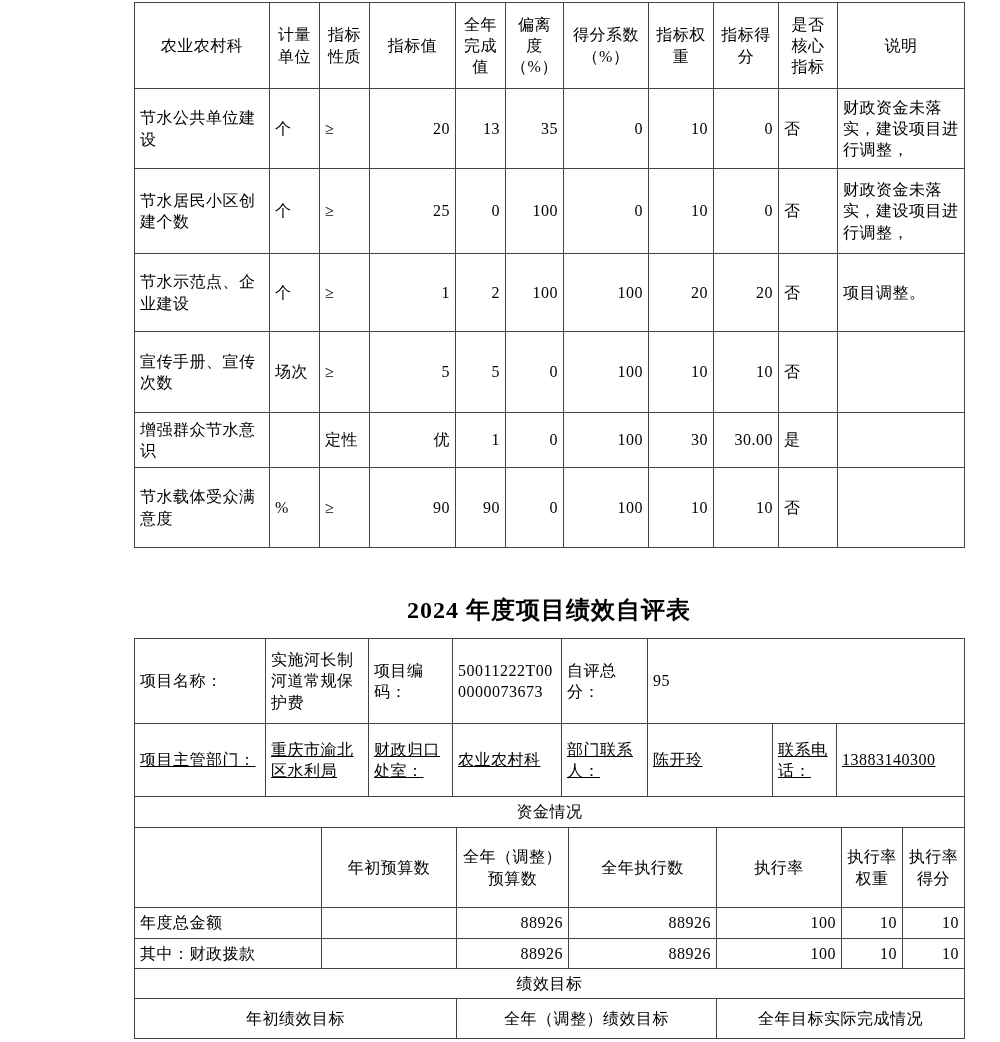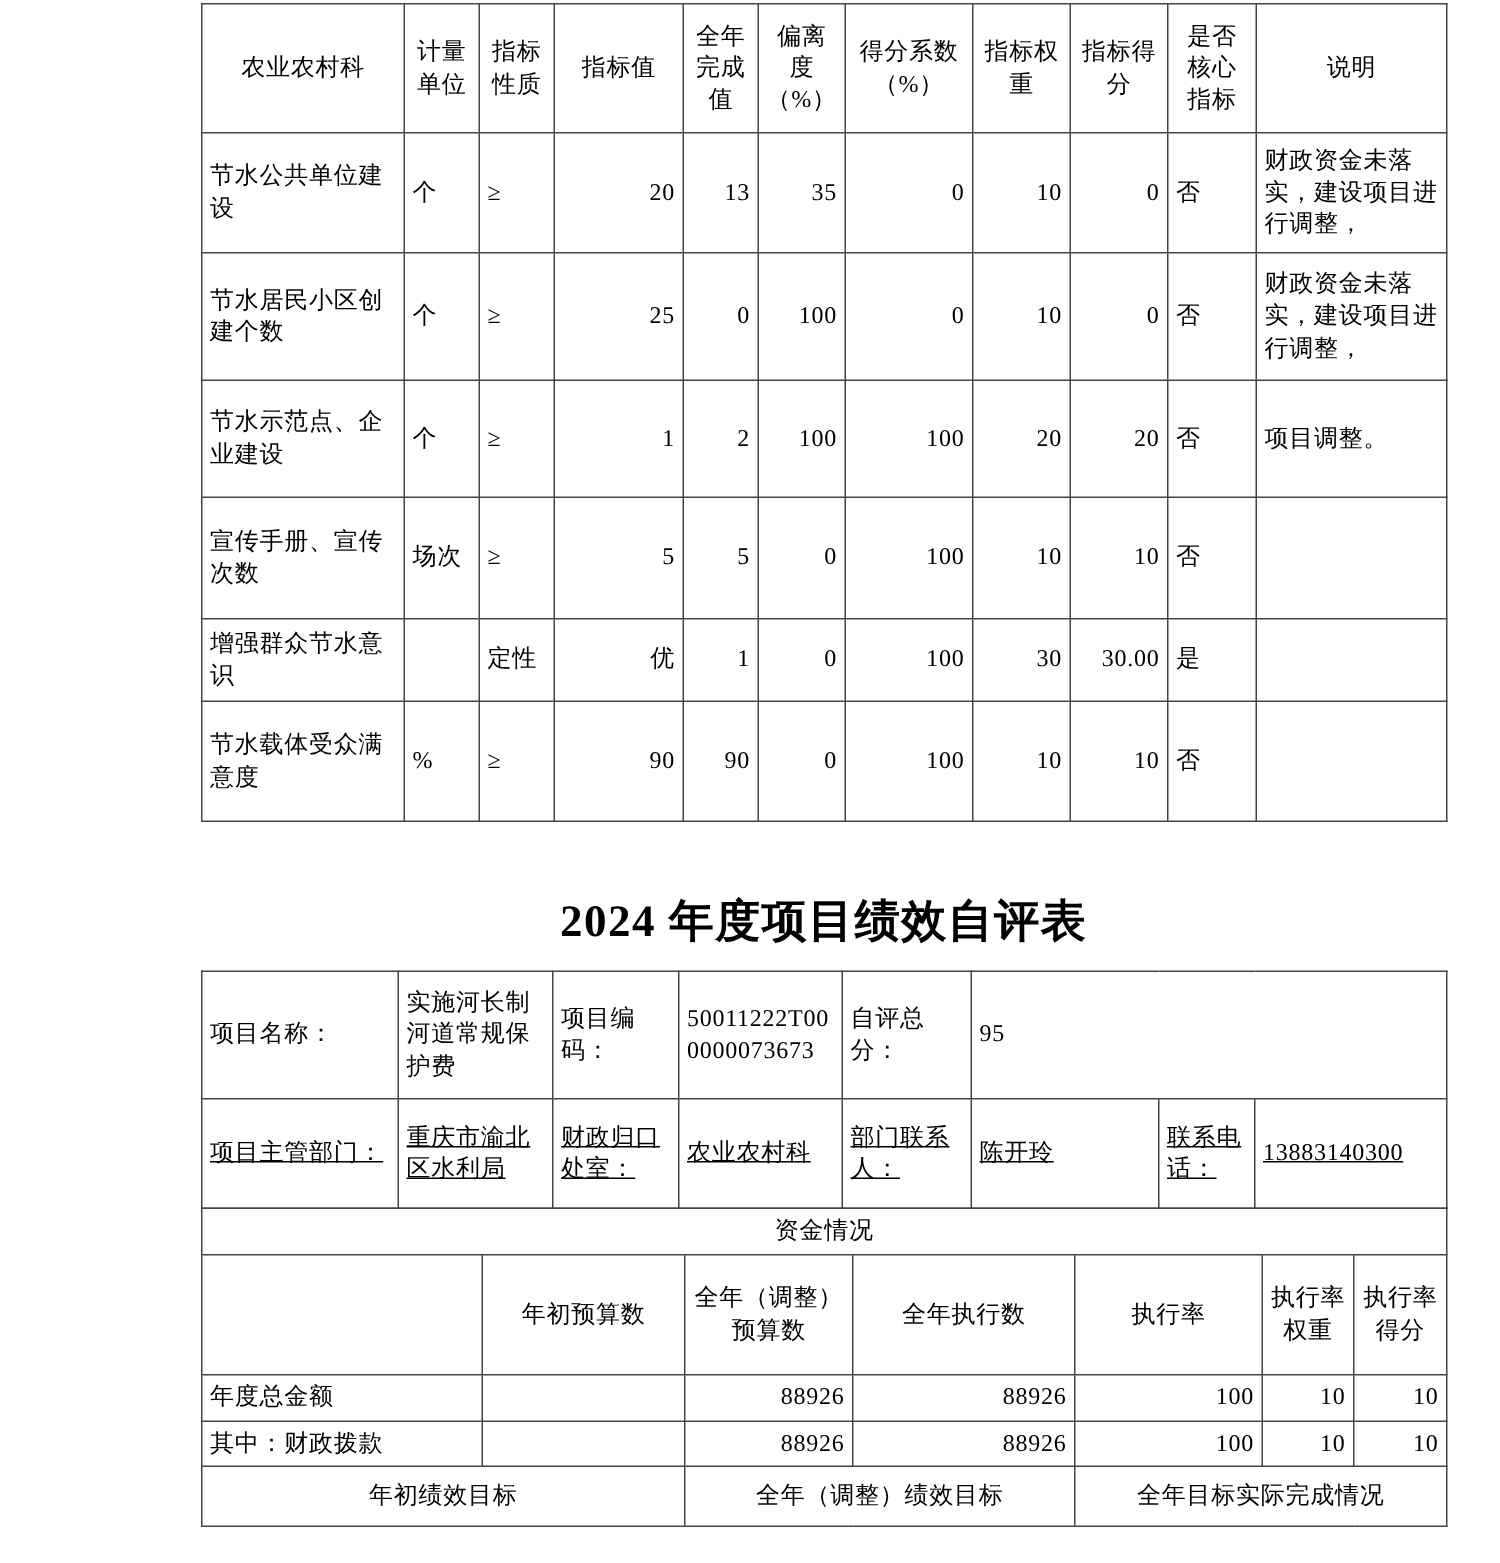--- a/index.html
+++ b/index.html
@@ -15,21 +15,21 @@
   td, th {
     border:1px solid #444; padding:1px 5px; vertical-align:middle;
     font-weight:normal; letter-spacing:0.5px; line-height:1.32;
     word-break:break-all; overflow:hidden;
   }
   .l { text-align:left; }
   .r { text-align:right; }
   .c { text-align:center; }
   #tbl-indicator { margin-top:2px; }
   .doc-title {
-    font-size:30px; font-weight:bold; text-align:center;
+    font-size:24px; font-weight:bold; text-align:center;
     margin:46px 0 12px 0; letter-spacing:1px; width:830px;
   }
   #tbl-funding { margin-top:-1px; }
 </style>
 </head>
 <body>
 
 <div class="page">
   <div class="content">
 
@@ -213,20 +213,23 @@
           </tr>
           <tr style="height: 30px;">
             <td class="l">其中：财政拨款</td>
             <td class="r"></td>
             <td class="r">88926</td>
             <td class="r">88926</td>
             <td class="r">100</td>
             <td class="r">10</td>
             <td class="r">10</td>
           </tr>
+          <tr style="height: 30px;">
+            <td colspan="7" class="c">绩效目标</td>
+          </tr>
           <tr style="height: 40px;">
             <th colspan="2" class="c">年初绩效目标</th>
             <th colspan="2" class="c">全年（调整）绩效目标</th>
             <th colspan="3" class="c">全年目标实际完成情况</th>
           </tr>
         </tbody>
     </table>
 
   </div>
 </div>

